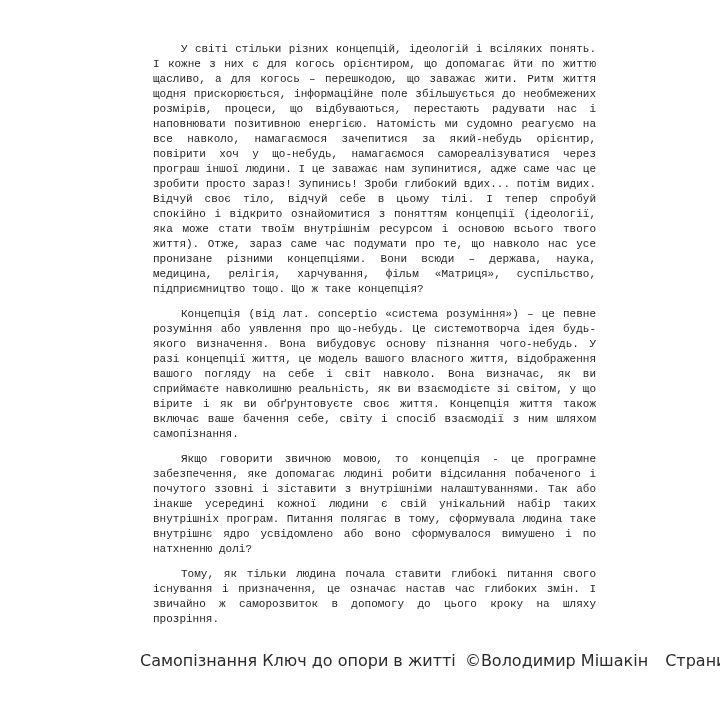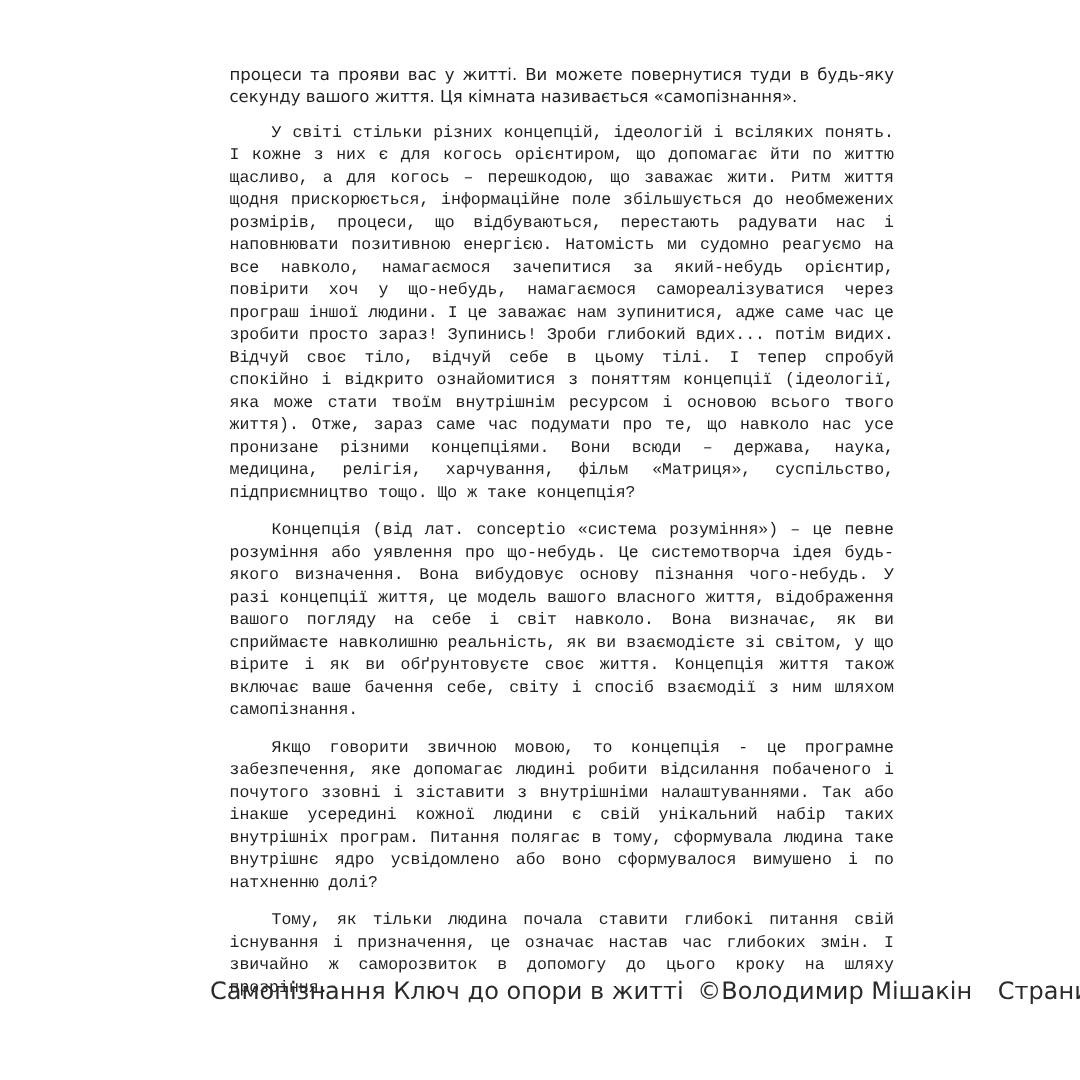--- a/index.html
+++ b/index.html
@@ -51,25 +51,24 @@
   .footer .gap-small { margin-left: 4px; }
   .footer .gap-large { margin-left: 12px; }
 </style>
 </head>
 <body>
 
 <div class="page">
 
   <div class="text-column">
 
-  <p class="para">процеси та прояви вас у житті. Ви можете повернутися туди в будь-яку секунду вашого життя. Ця кімната називається «самопізнання».</p>
       <p class="para indent">У світі стільки різних концепцій, ідеологій і всіляких понять. І кожне з них є для когось орієнтиром, що допомагає йти по життю щасливо, а для когось – перешкодою, що заважає жити. Ритм життя щодня прискорюється, інформаційне поле збільшується до необмежених розмірів, процеси, що відбуваються, перестають радувати нас і наповнювати позитивною енергією. Натомість ми судомно реагуємо на все навколо, намагаємося зачепитися за який-небудь орієнтир, повірити хоч у що-небудь, намагаємося самореалізуватися через програш іншої людини. І це заважає нам зупинитися, адже саме час це зробити просто зараз! Зупинись! Зроби глибокий вдих... потім видих. Відчуй своє тіло, відчуй себе в цьому тілі. І тепер спробуй спокійно і відкрито ознайомитися з поняттям концепції (ідеології, яка може стати твоїм внутрішнім ресурсом і основою всього твого життя). Отже, зараз саме час подумати про те, що навколо нас усе пронизане різними концепціями. Вони всюди – держава, наука, медицина, релігія, харчування, фільм «Матриця», суспільство, підприємництво тощо. Що ж таке концепція?</p>
       <p class="para indent">Концепція (від лат. conceptio «система розуміння») – це певне розуміння або уявлення про що-небудь. Це системотворча ідея будь-якого визначення. Вона вибудовує основу пізнання чого-небудь. У разі концепції життя, це модель вашого власного життя, відображення вашого погляду на себе і світ навколо. Вона визначає, як ви сприймаєте навколишню реальність, як ви взаємодієте зі світом, у що вірите і як ви обґрунтовуєте своє життя. Концепція життя також включає ваше бачення себе, світу і спосіб взаємодії з ним шляхом самопізнання.</p>
       <p class="para indent">Якщо говорити звичною мовою, то концепція - це програмне забезпечення, яке допомагає людині робити відсилання побаченого і почутого ззовні і зіставити з внутрішніми налаштуваннями. Так або інакше усередині кожної людини є свій унікальний набір таких внутрішніх програм. Питання полягає в тому, сформувала людина таке внутрішнє ядро усвідомлено або воно сформувалося вимушено і по натхненню долі?</p>
-      <p class="para indent">Тому, як тільки людина почала ставити глибокі питання свій існування і призначення, це означає настав час глибоких змін. І звичайно ж саморозвиток в допомогу до цього кроку на шляху прозріння.</p>
+      <p class="para indent">Тому, як тільки людина почала ставити глибокі питання свого існування і призначення, це означає настав час глибоких змін. І звичайно ж саморозвиток в допомогу до цього кроку на шляху прозріння.</p>
     </div>
 
   <div class="footer">
     <span>Самопізнання Ключ до опори в житті</span>
     <span class="gap-small">©Володимир Мішакін</span>
     <span class="gap-large">Страница 6</span>
   </div>
 
 </div>
 

